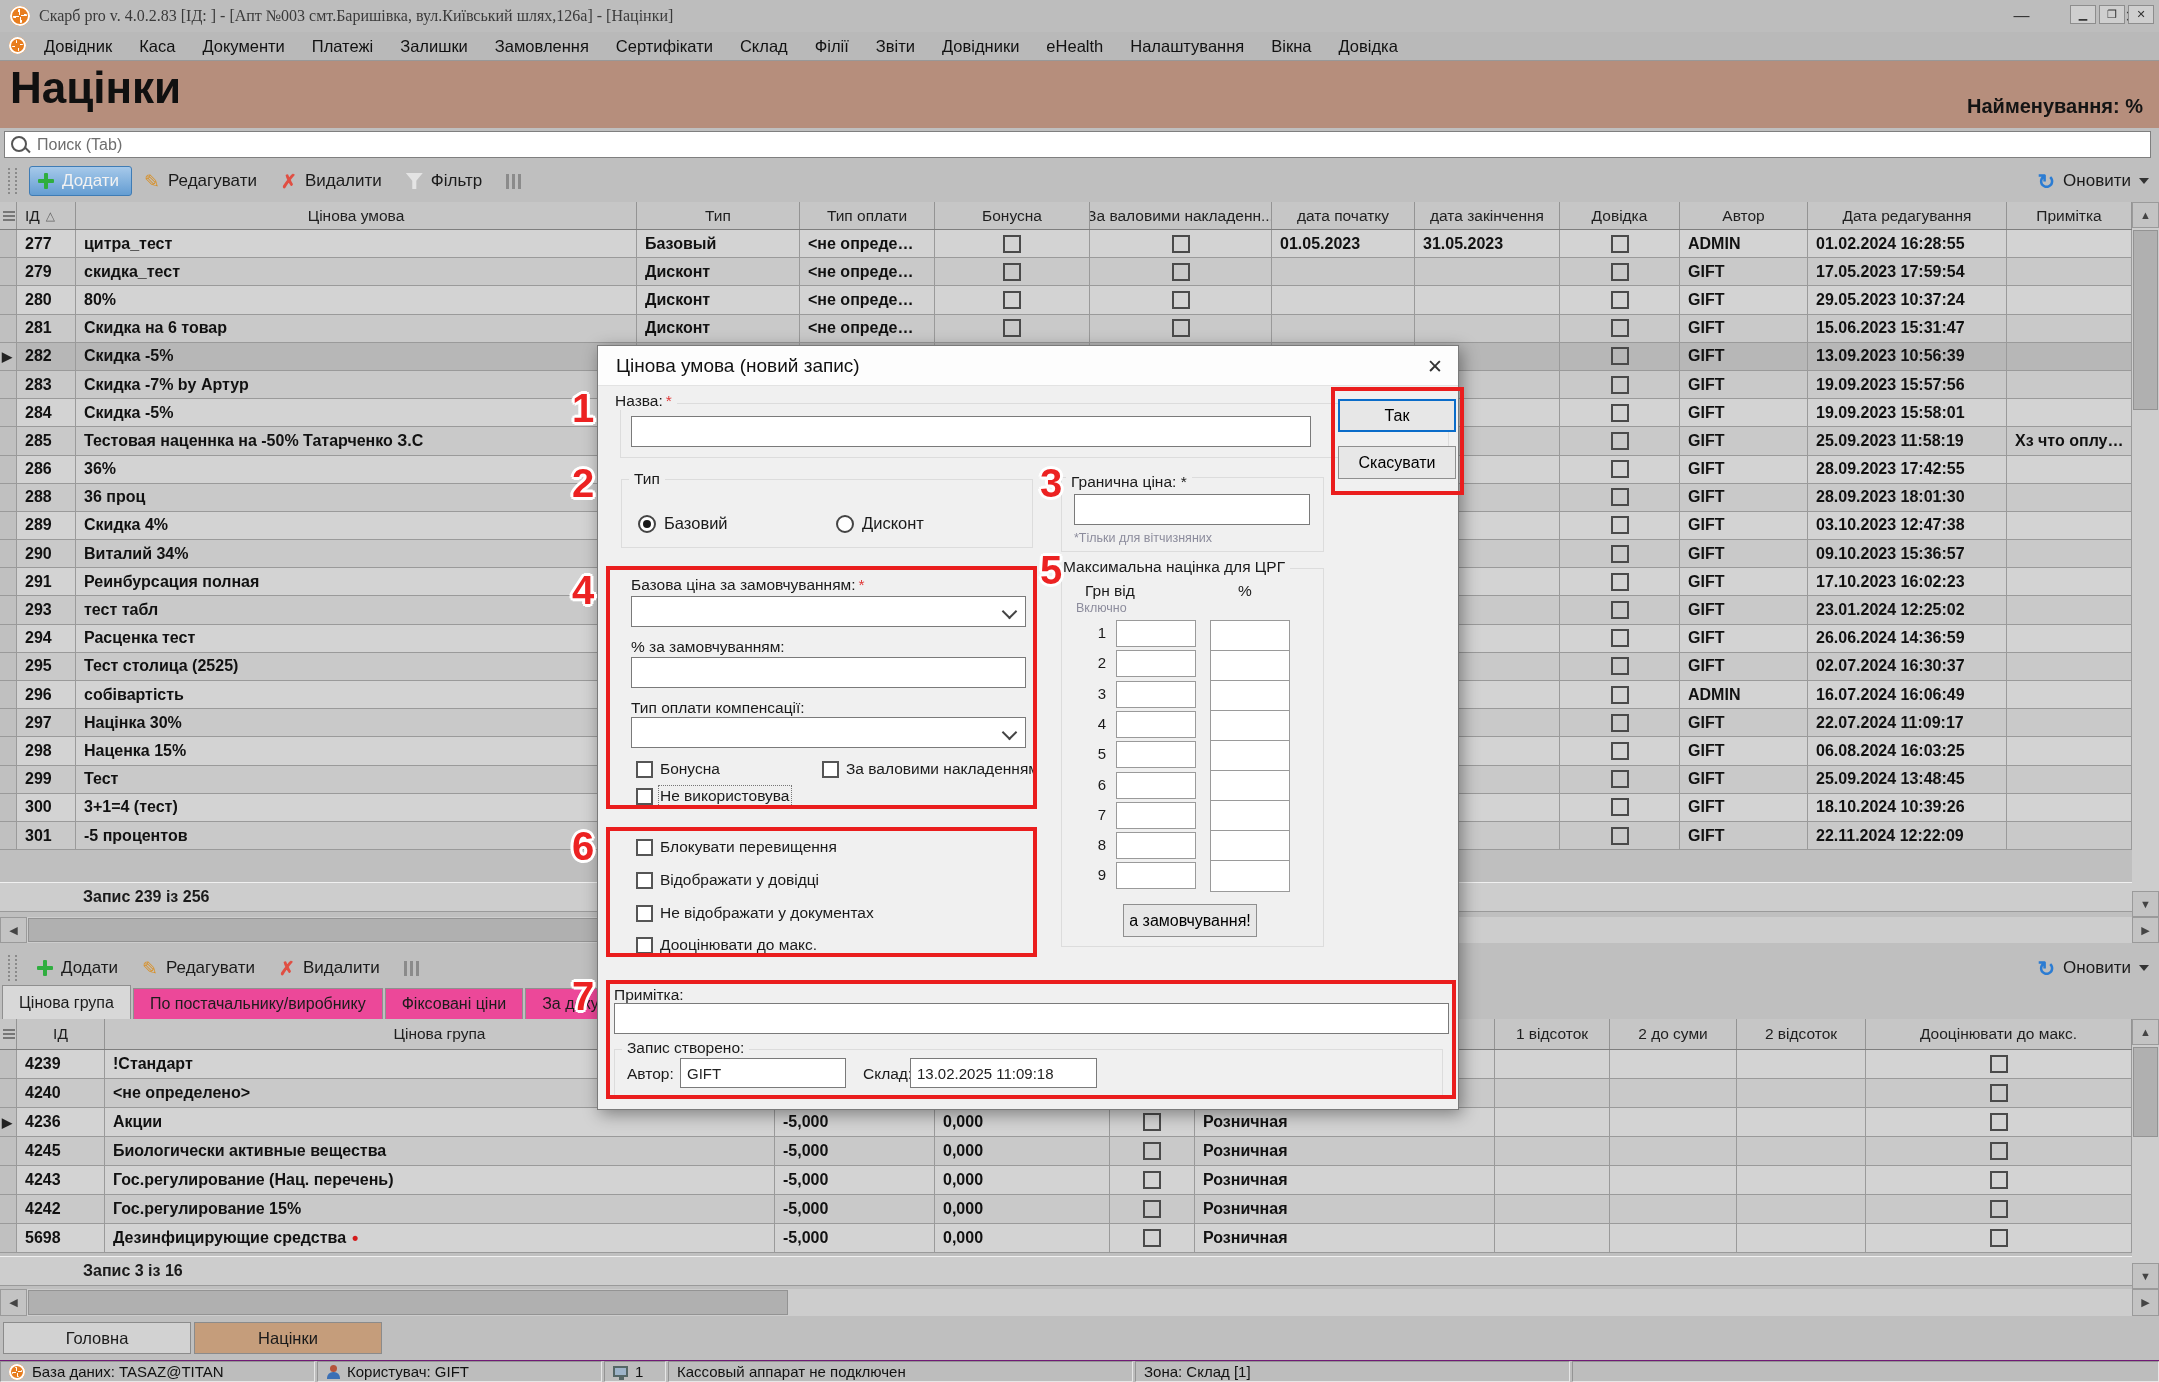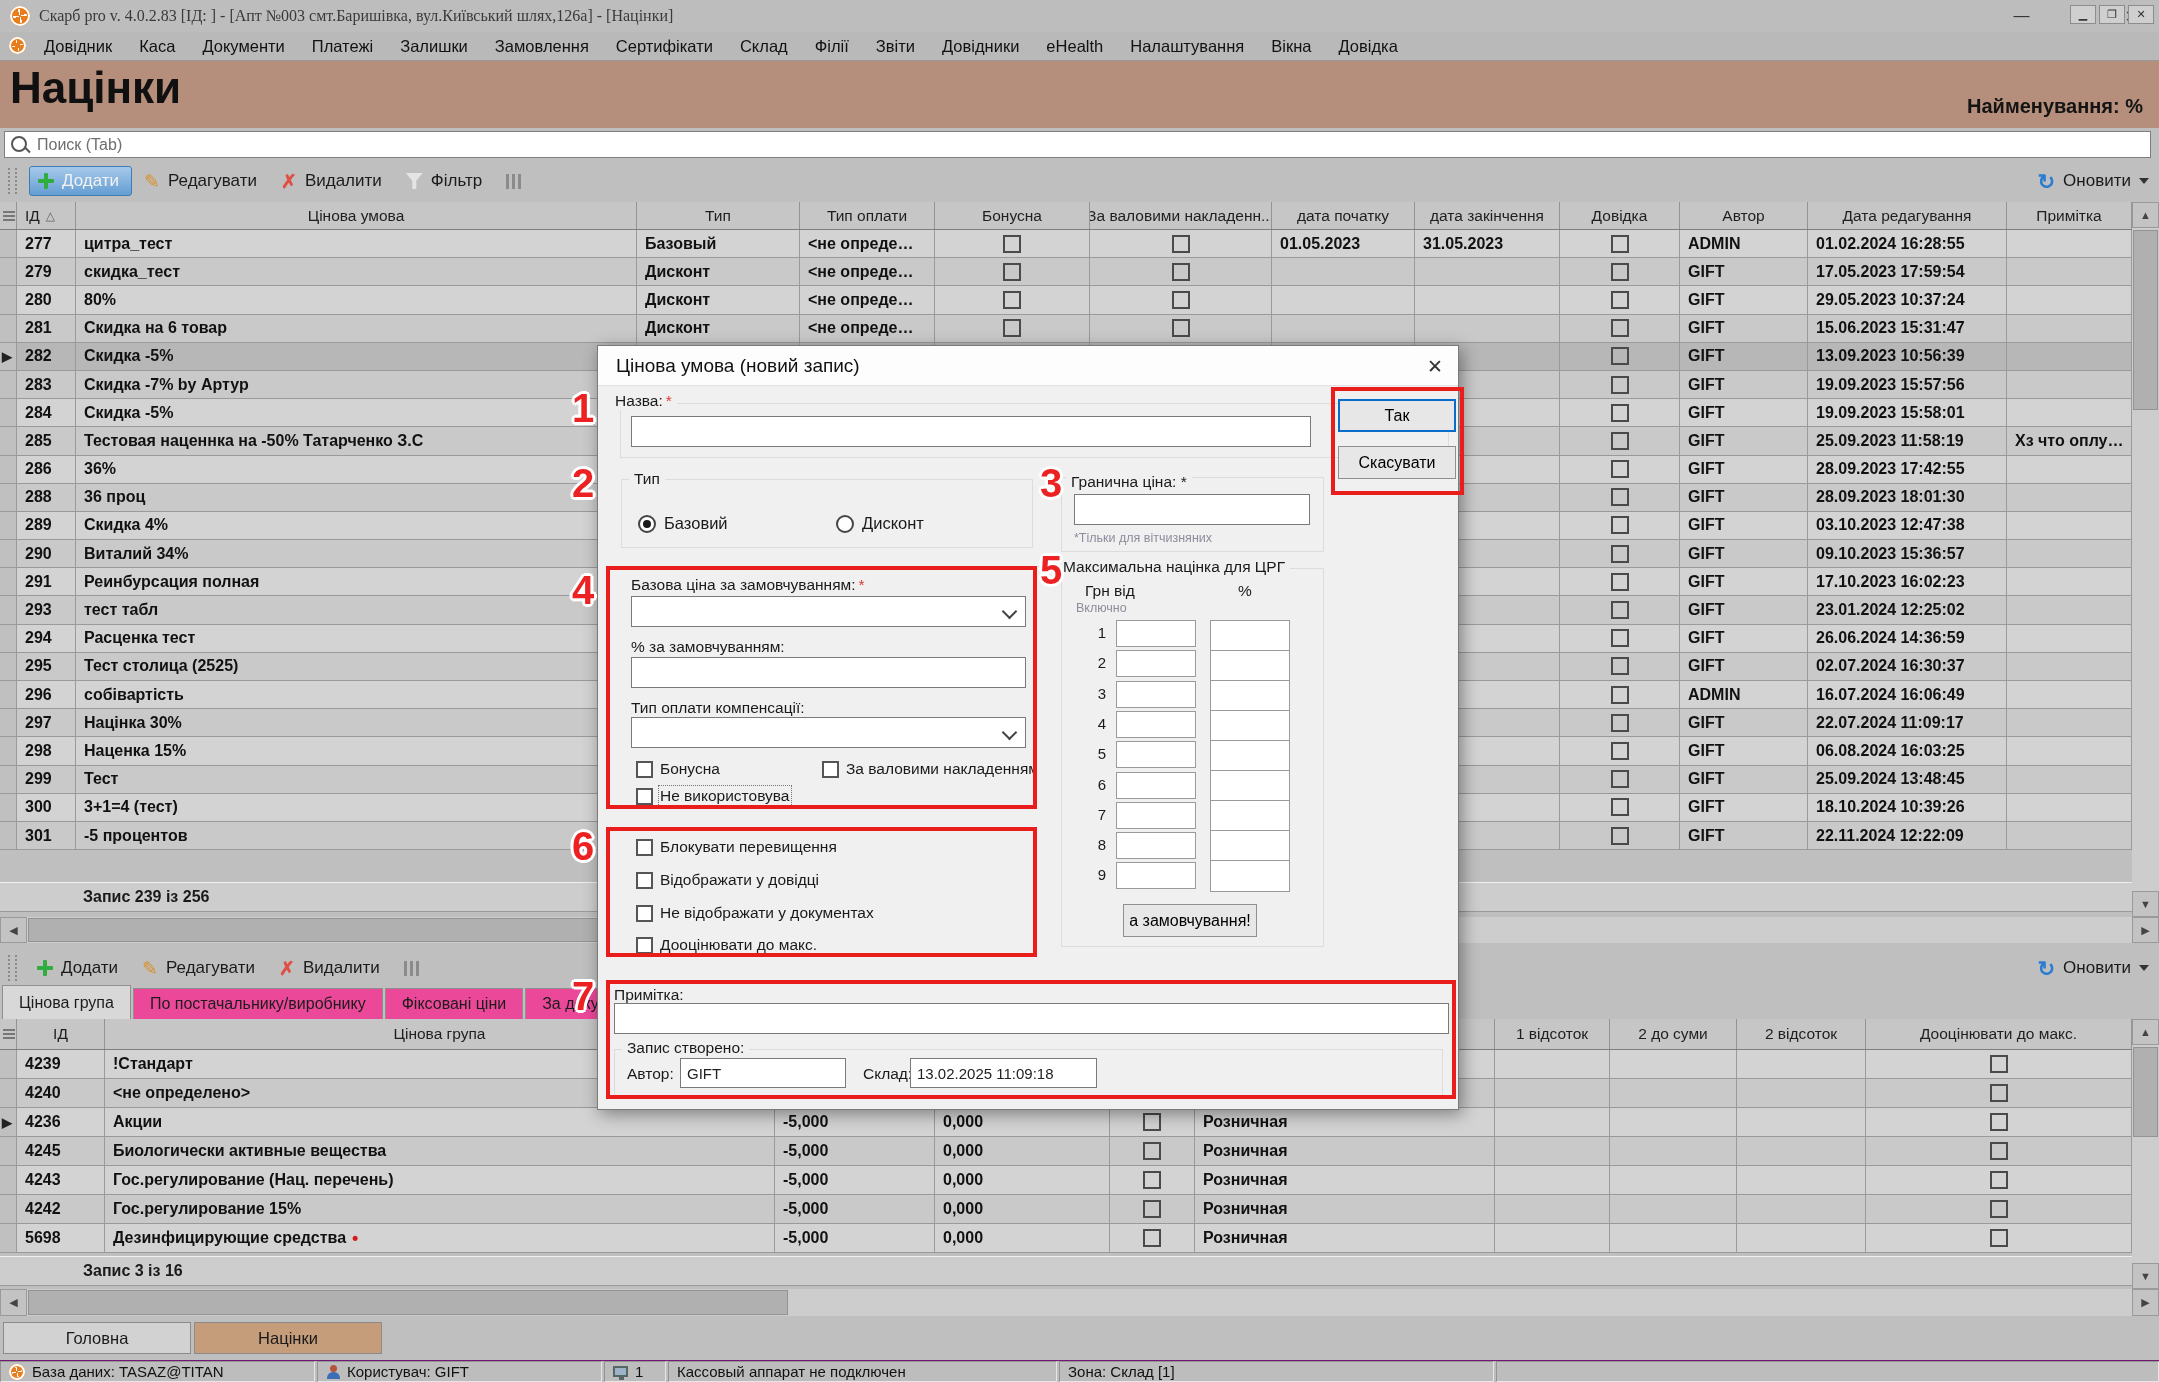--- a/index.html
+++ b/index.html
@@ -981,21 +981,21 @@
       <span>База даних: TASAZ@TITAN</span>
     </div>
     <div class="seg" style="width:285px;">
       <span class="person"></span>
       <span>Користувач: GIFT</span>
     </div>
     <div class="seg" style="width:62px;">
       <span class="monitor"></span>
       <span>1</span>
     </div>
-    <div class="seg" style="width:389px;">
+    <div class="seg" style="width:465px;">
       <span>Кассовый аппарат не подключен</span>
     </div>
     <div class="seg" style="width:435px;">
       <span>Зона: Склад [1]</span>
     </div>
     <div class="seg" style="flex:1;margin-right:0;"></div>
   </div>
 
   <div class="dialog">
     <div class="dlg-title">

